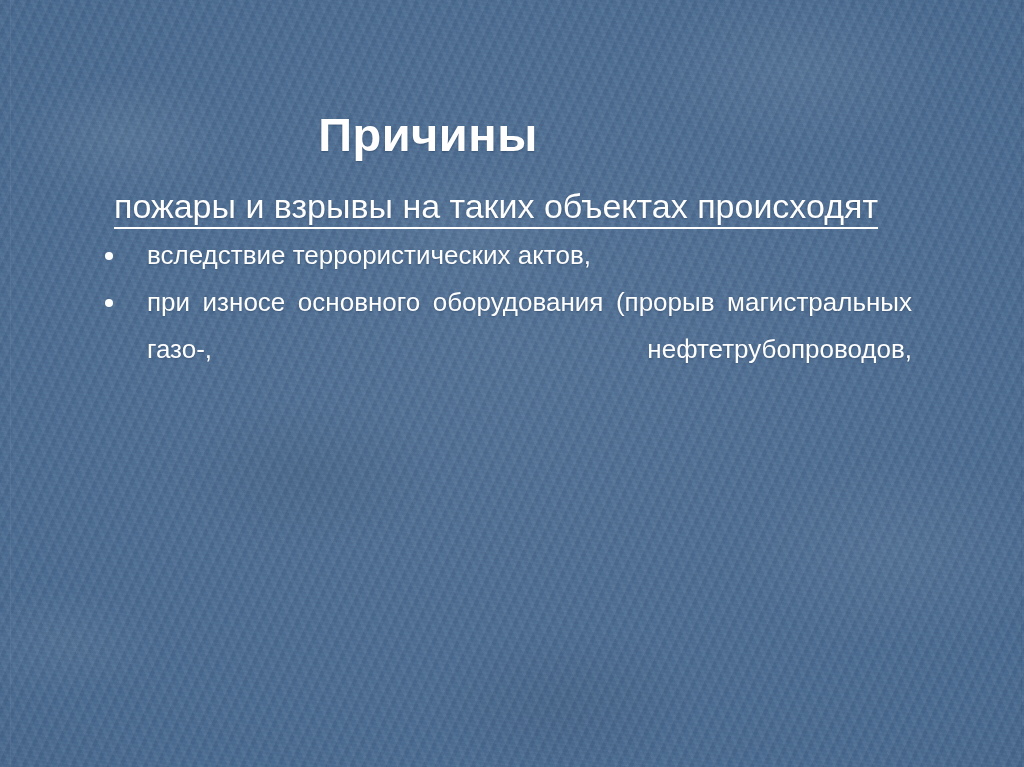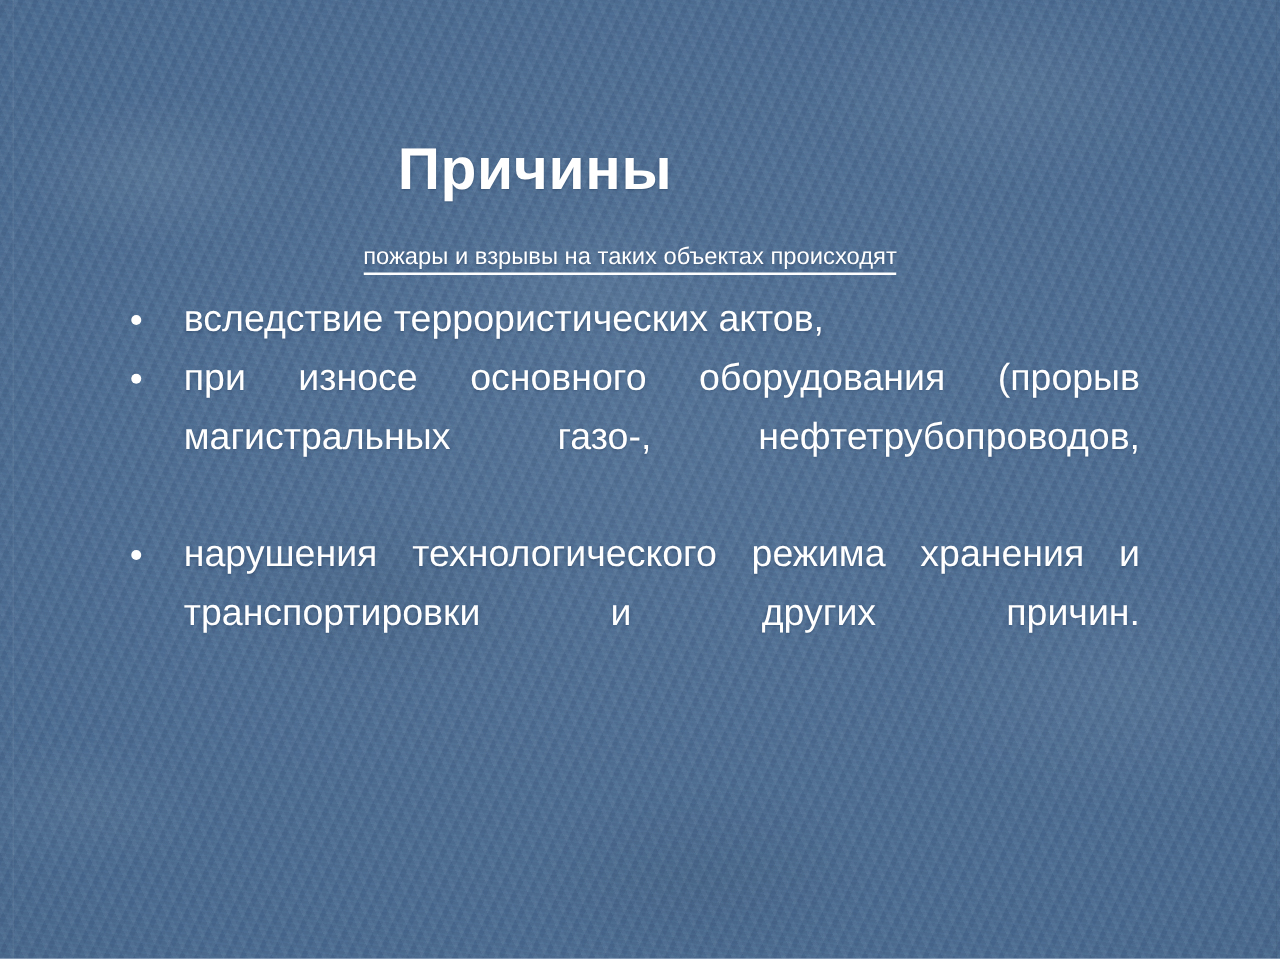--- a/index.html
+++ b/index.html
@@ -101,40 +101,39 @@
 
   #body-block {
     position: absolute;
     top: 186px;
     left: 96px;
     width: 816px;
   }
 
   .lead-line {
     color: #ffffff;
-    font-size: 19px;
+    font-size: 34px;
     line-height: 40px;
-    text-align: center;
     padding: 0 18px 0 18px;
     text-shadow: 0 1px 2px rgba(20,40,70,0.30);
   }
   .lead-line .u {
     border-bottom: 2px solid #ffffff;
     padding-bottom: 2px;
   }
 
   .bullet-list {
     margin: 6px 0 0 0;
     padding: 0;
     list-style: none;
   }
   .bullet-item {
     position: relative;
     color: #ffffff;
-    font-size: 30px;
+    font-size: 26px;
     line-height: 47px;
     padding-left: 51px;
     text-align: justify;
     text-justify: inter-word;
     text-shadow: 0 1px 2px rgba(20,40,70,0.30);
   }
   .bullet-item .dot {
     position: absolute;
     left: 9px;
     top: 20px;
@@ -178,21 +177,17 @@
 
       <ul class="bullet-list">
         <li class="bullet-item no-just">
           <span class="dot"></span>
           <span class="txt">вследствие террористических актов,</span>
         </li>
         <li class="bullet-item">
           <span class="dot"></span>
           <span class="txt">при износе основного оборудования (прорыв магистральных газо-, нефтетрубопроводов,</span>
         </li>
-        <li class="bullet-item">
-          <span class="dot"></span>
-          <span class="txt">нарушения технологического режима хранения и транспортировки и других причин.</span>
-        </li>
       </ul>
 
     </div>
   </div>
 </div>
 
 </body></html>

